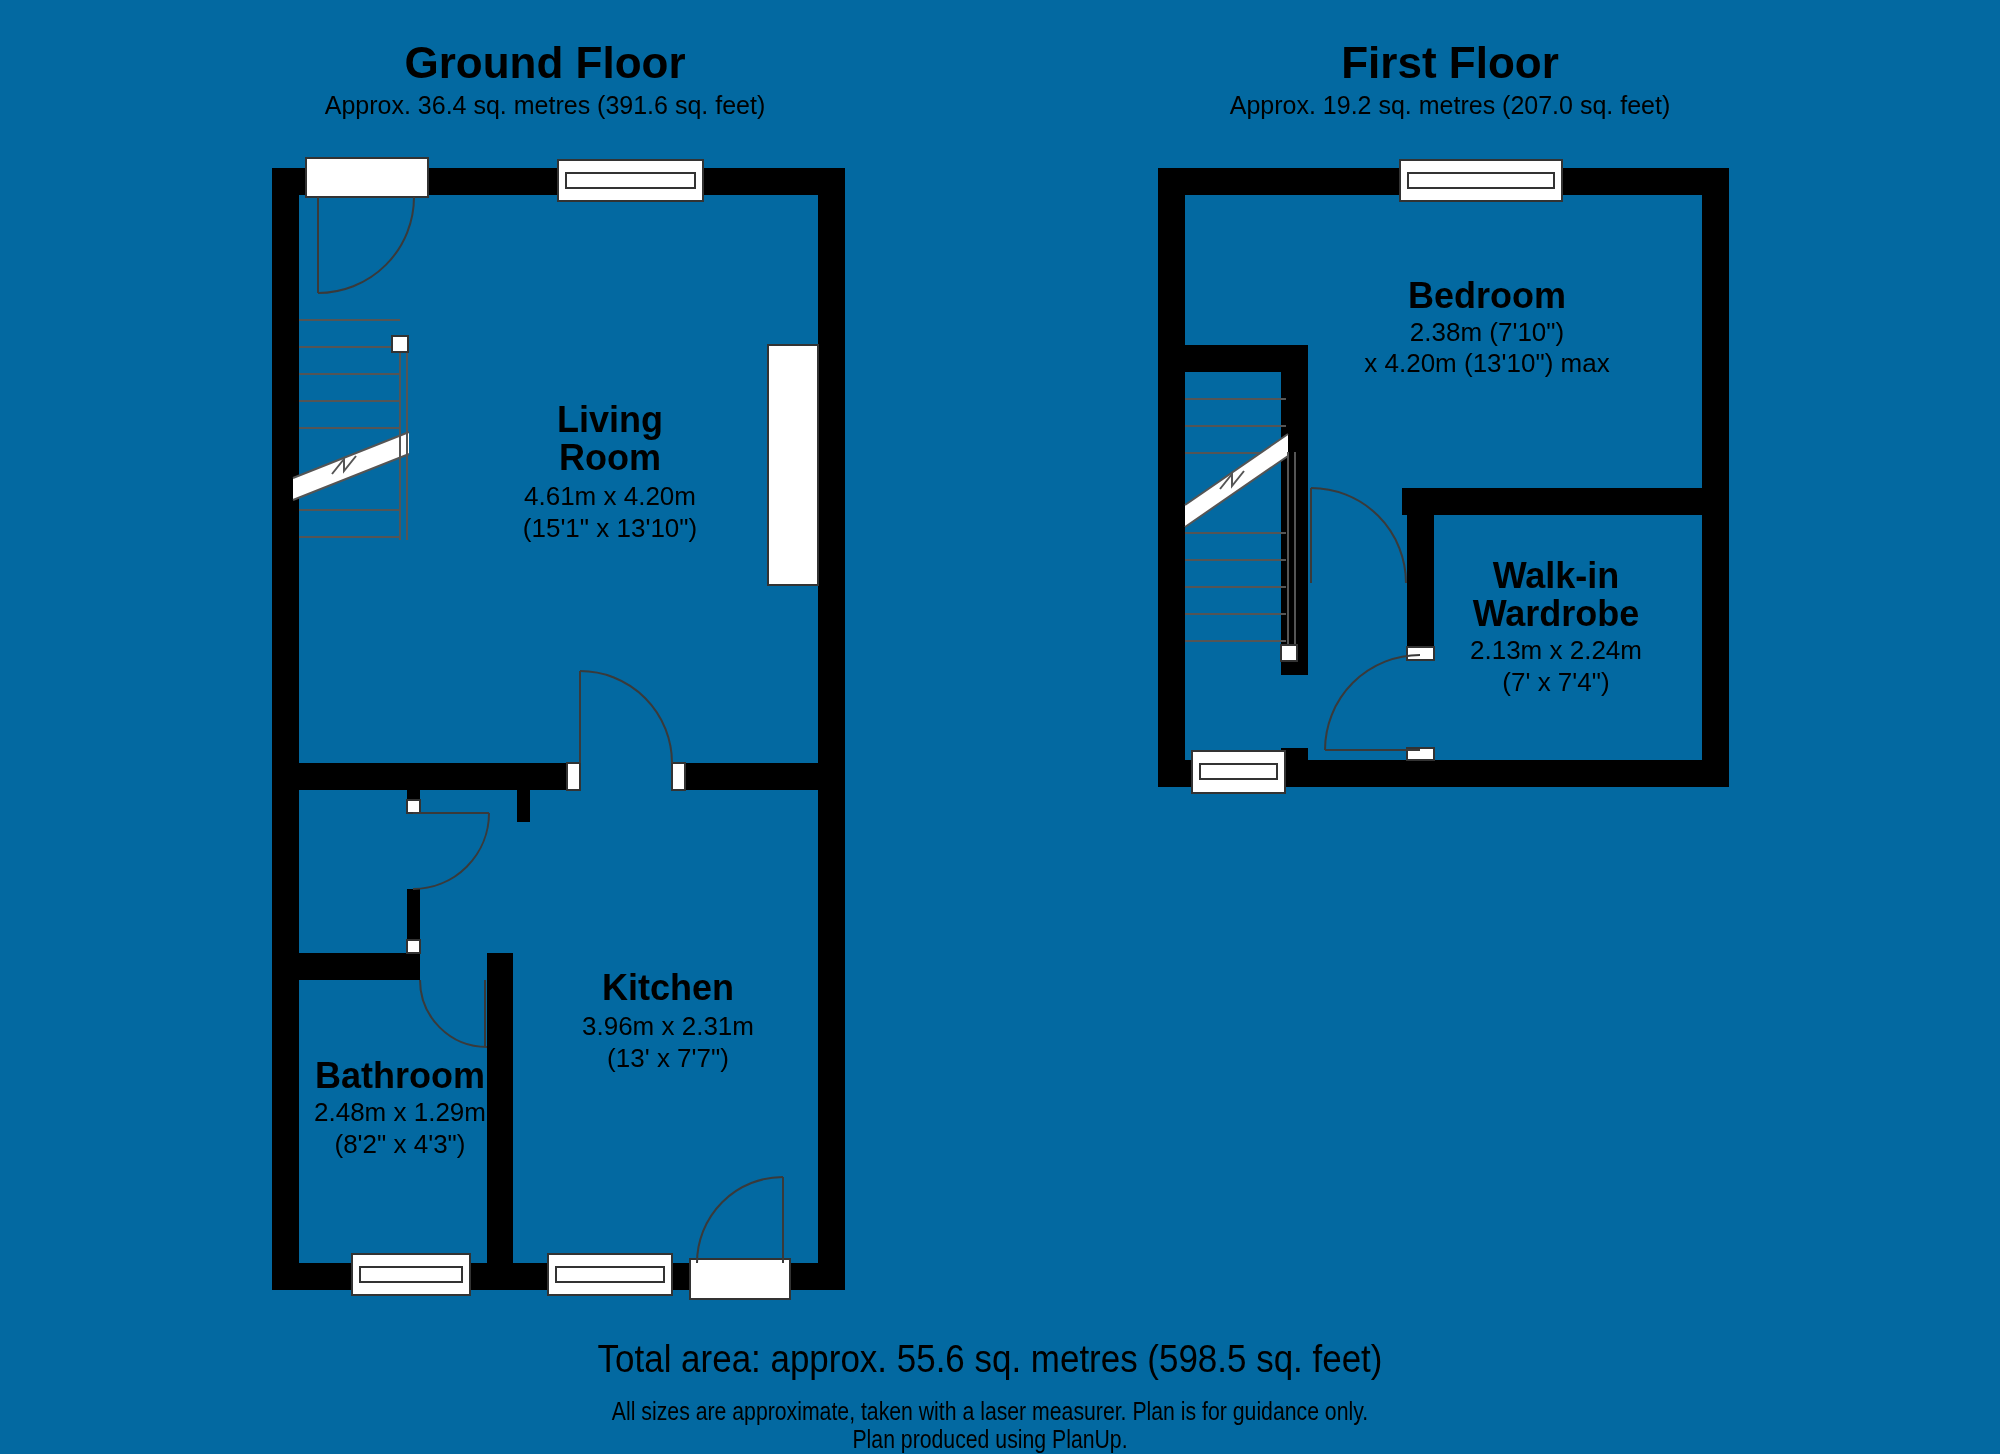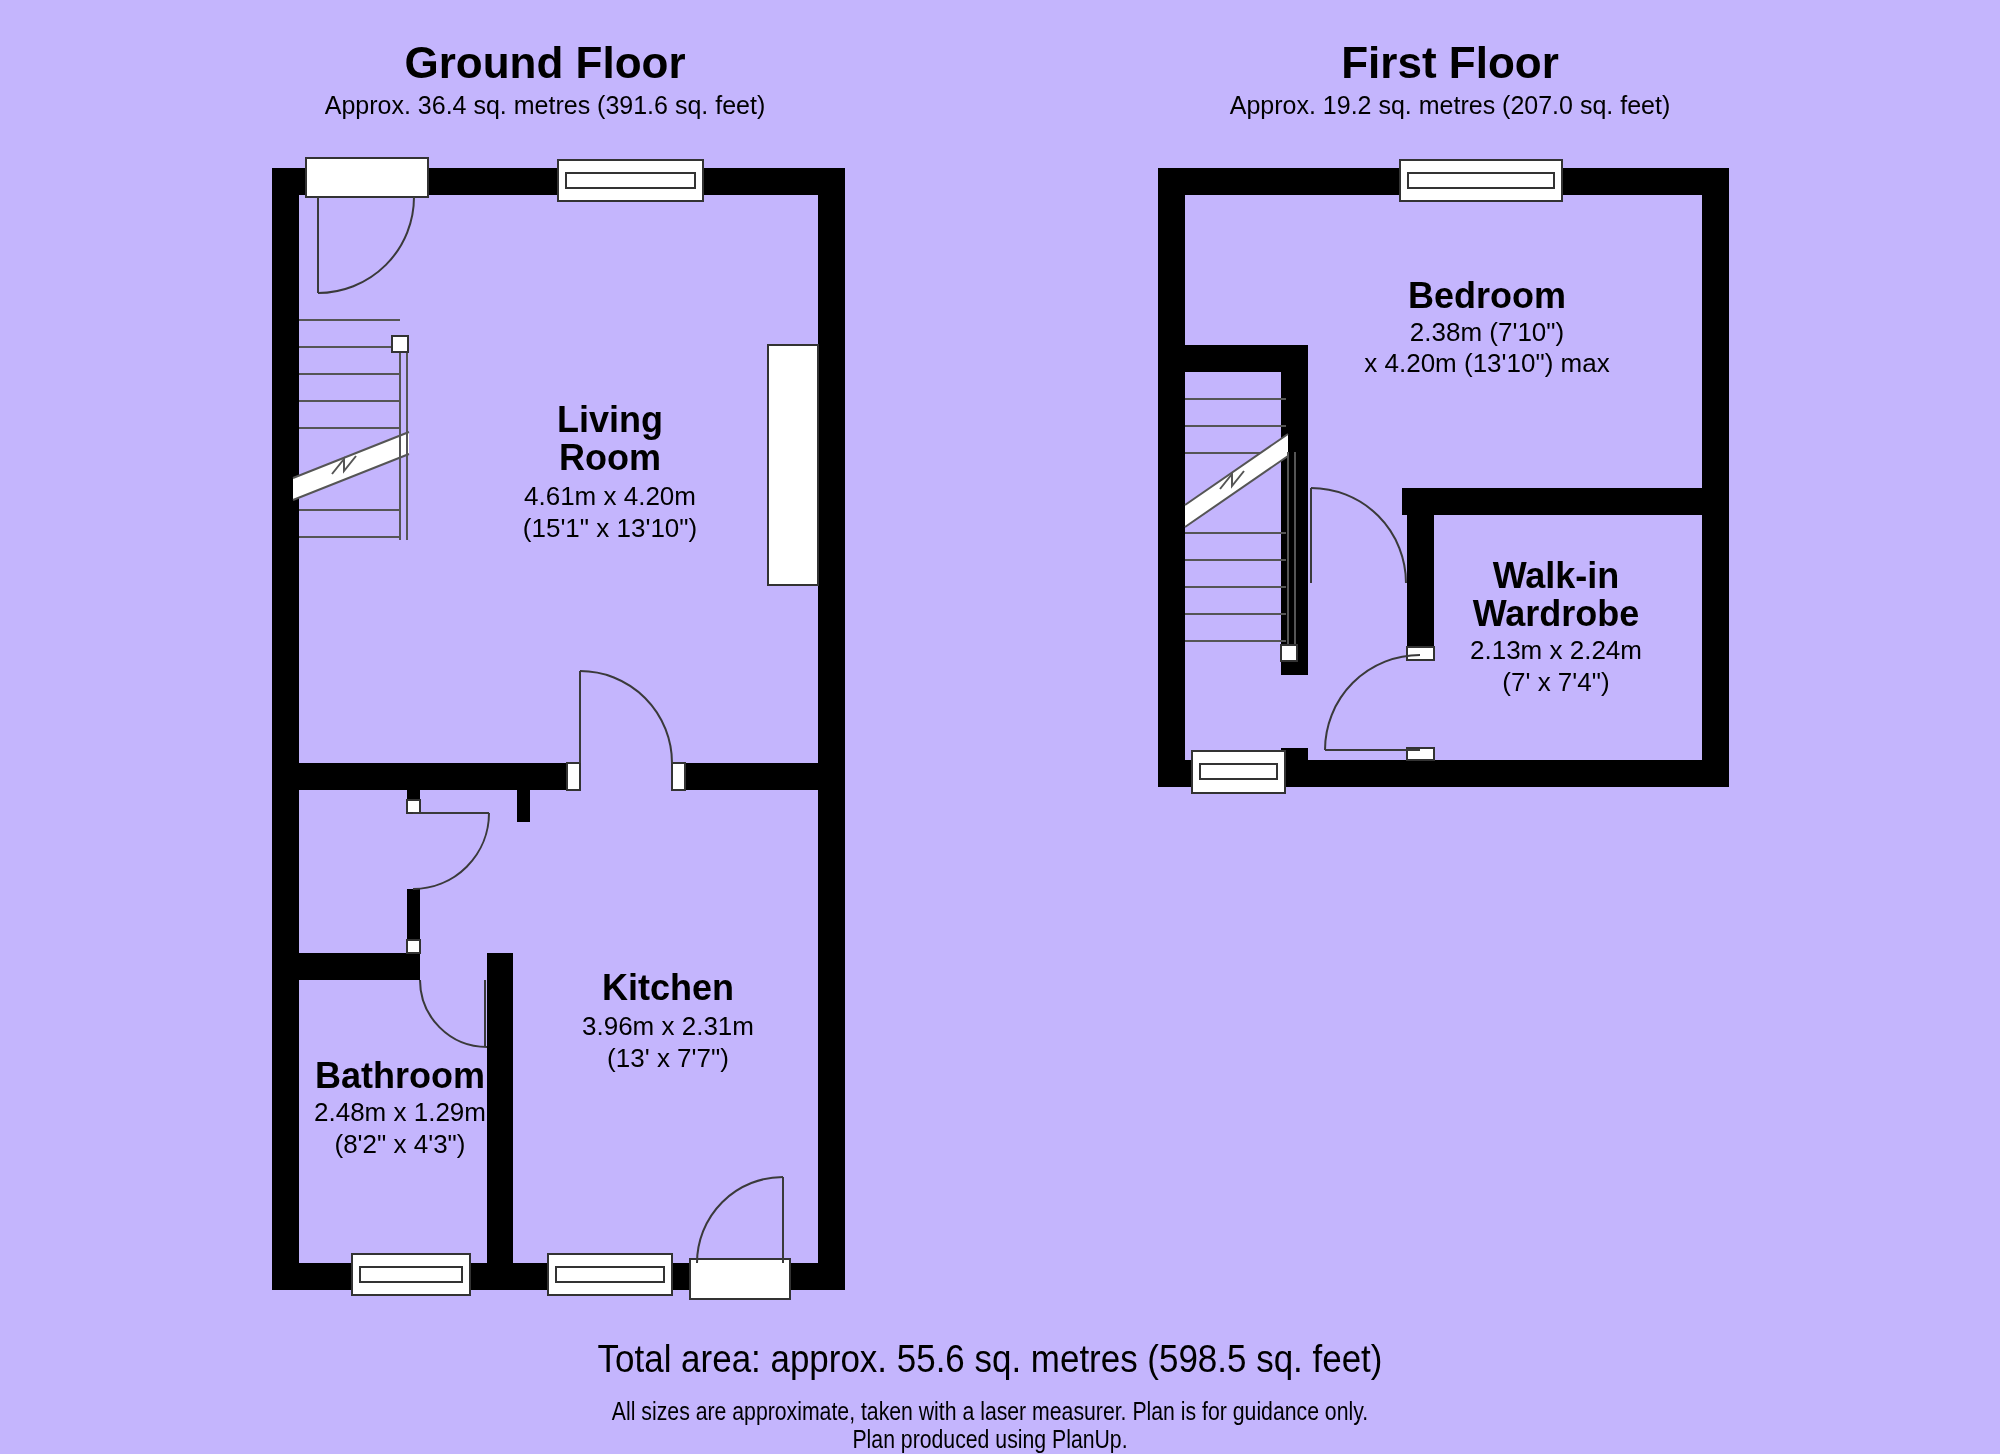--- a/index.html
+++ b/index.html
@@ -1,16 +1,16 @@
 <!DOCTYPE html>
 <html><head>
 <meta charset="utf-8">
 <style>
   html,body{margin:0;padding:0;background:#ffffff;}
-  .canvas{position:relative;width:2000px;height:1454px;background:#c4b5fd;overflow:hidden;}
+  .canvas{position:relative;width:2000px;height:1454px;background:#0369a1;overflow:hidden;}
   svg{display:block;}
   text{fill:#000;text-anchor:middle;font-family:"Liberation Sans",sans-serif;}
   .t-title{font-size:44px;font-weight:bold;}
   .t-sub{font-size:25px;}
   .t-room{font-size:36px;font-weight:bold;}
   .t-dim{font-size:26px;}
   .t-total{font-size:38px;}
   .t-note{font-size:25px;}
   .wall{fill:#000;stroke:none;}
   .jamb{fill:#fff;stroke:#333;stroke-width:2;}

